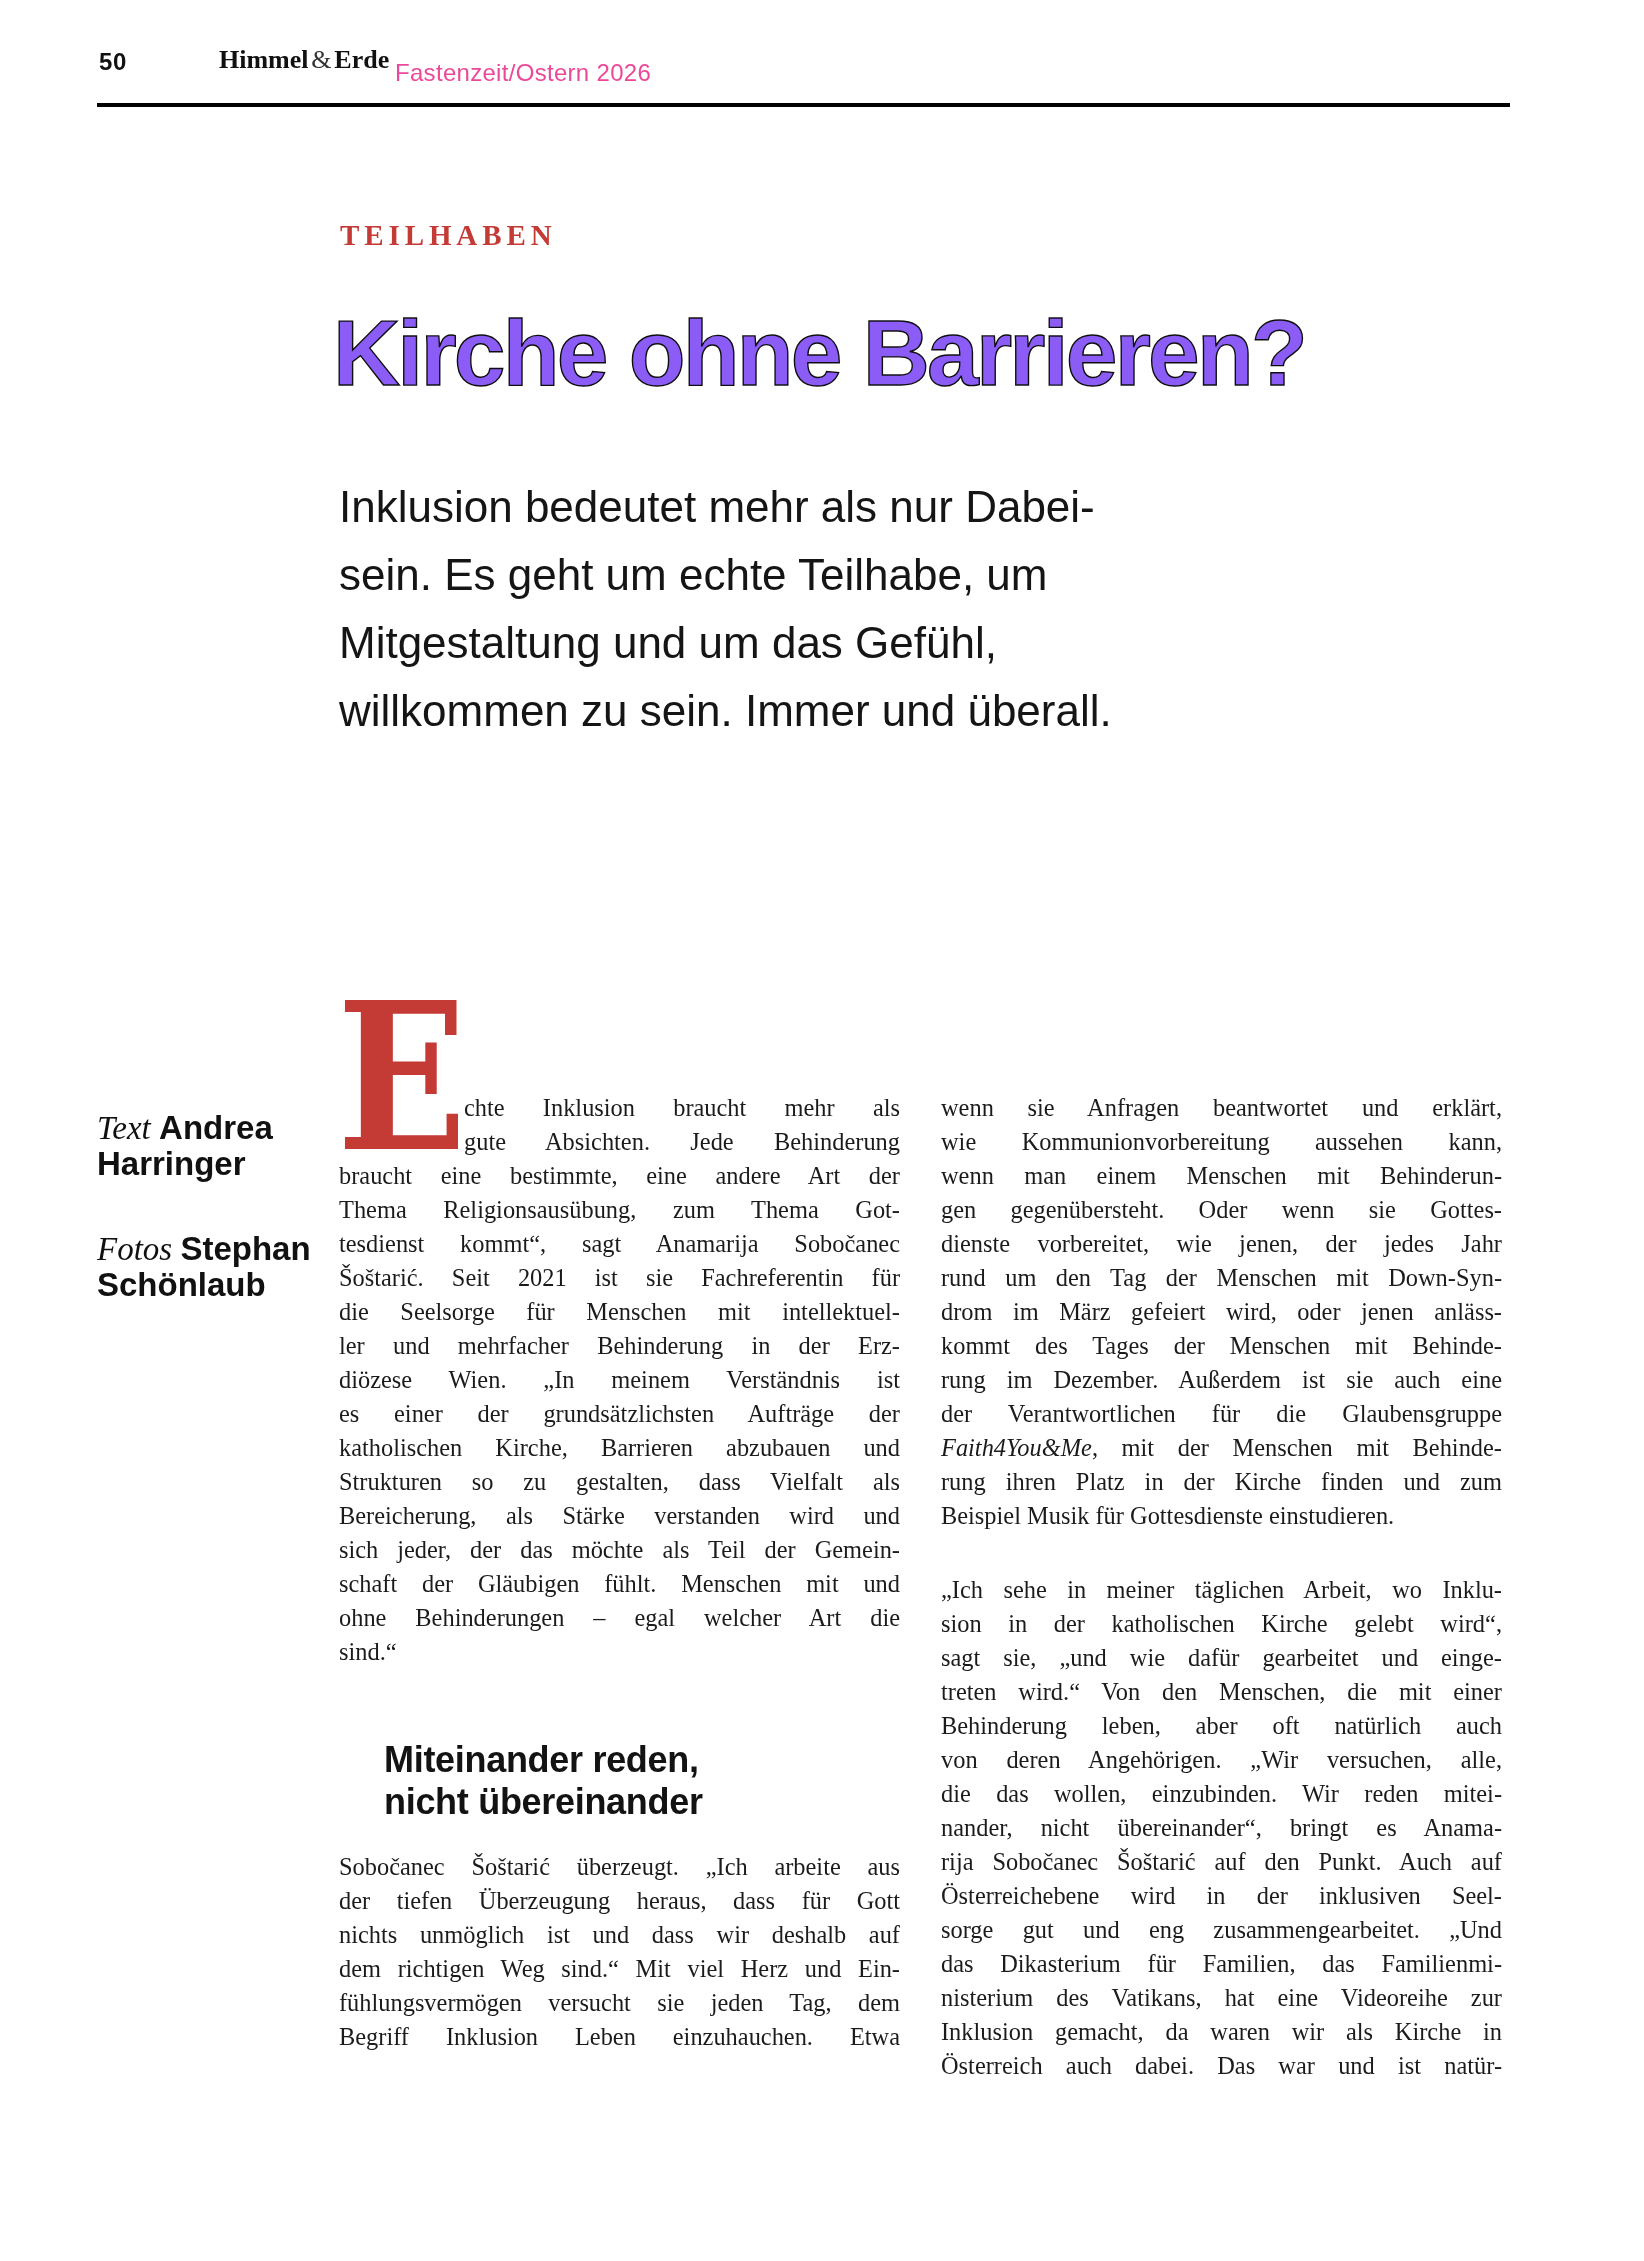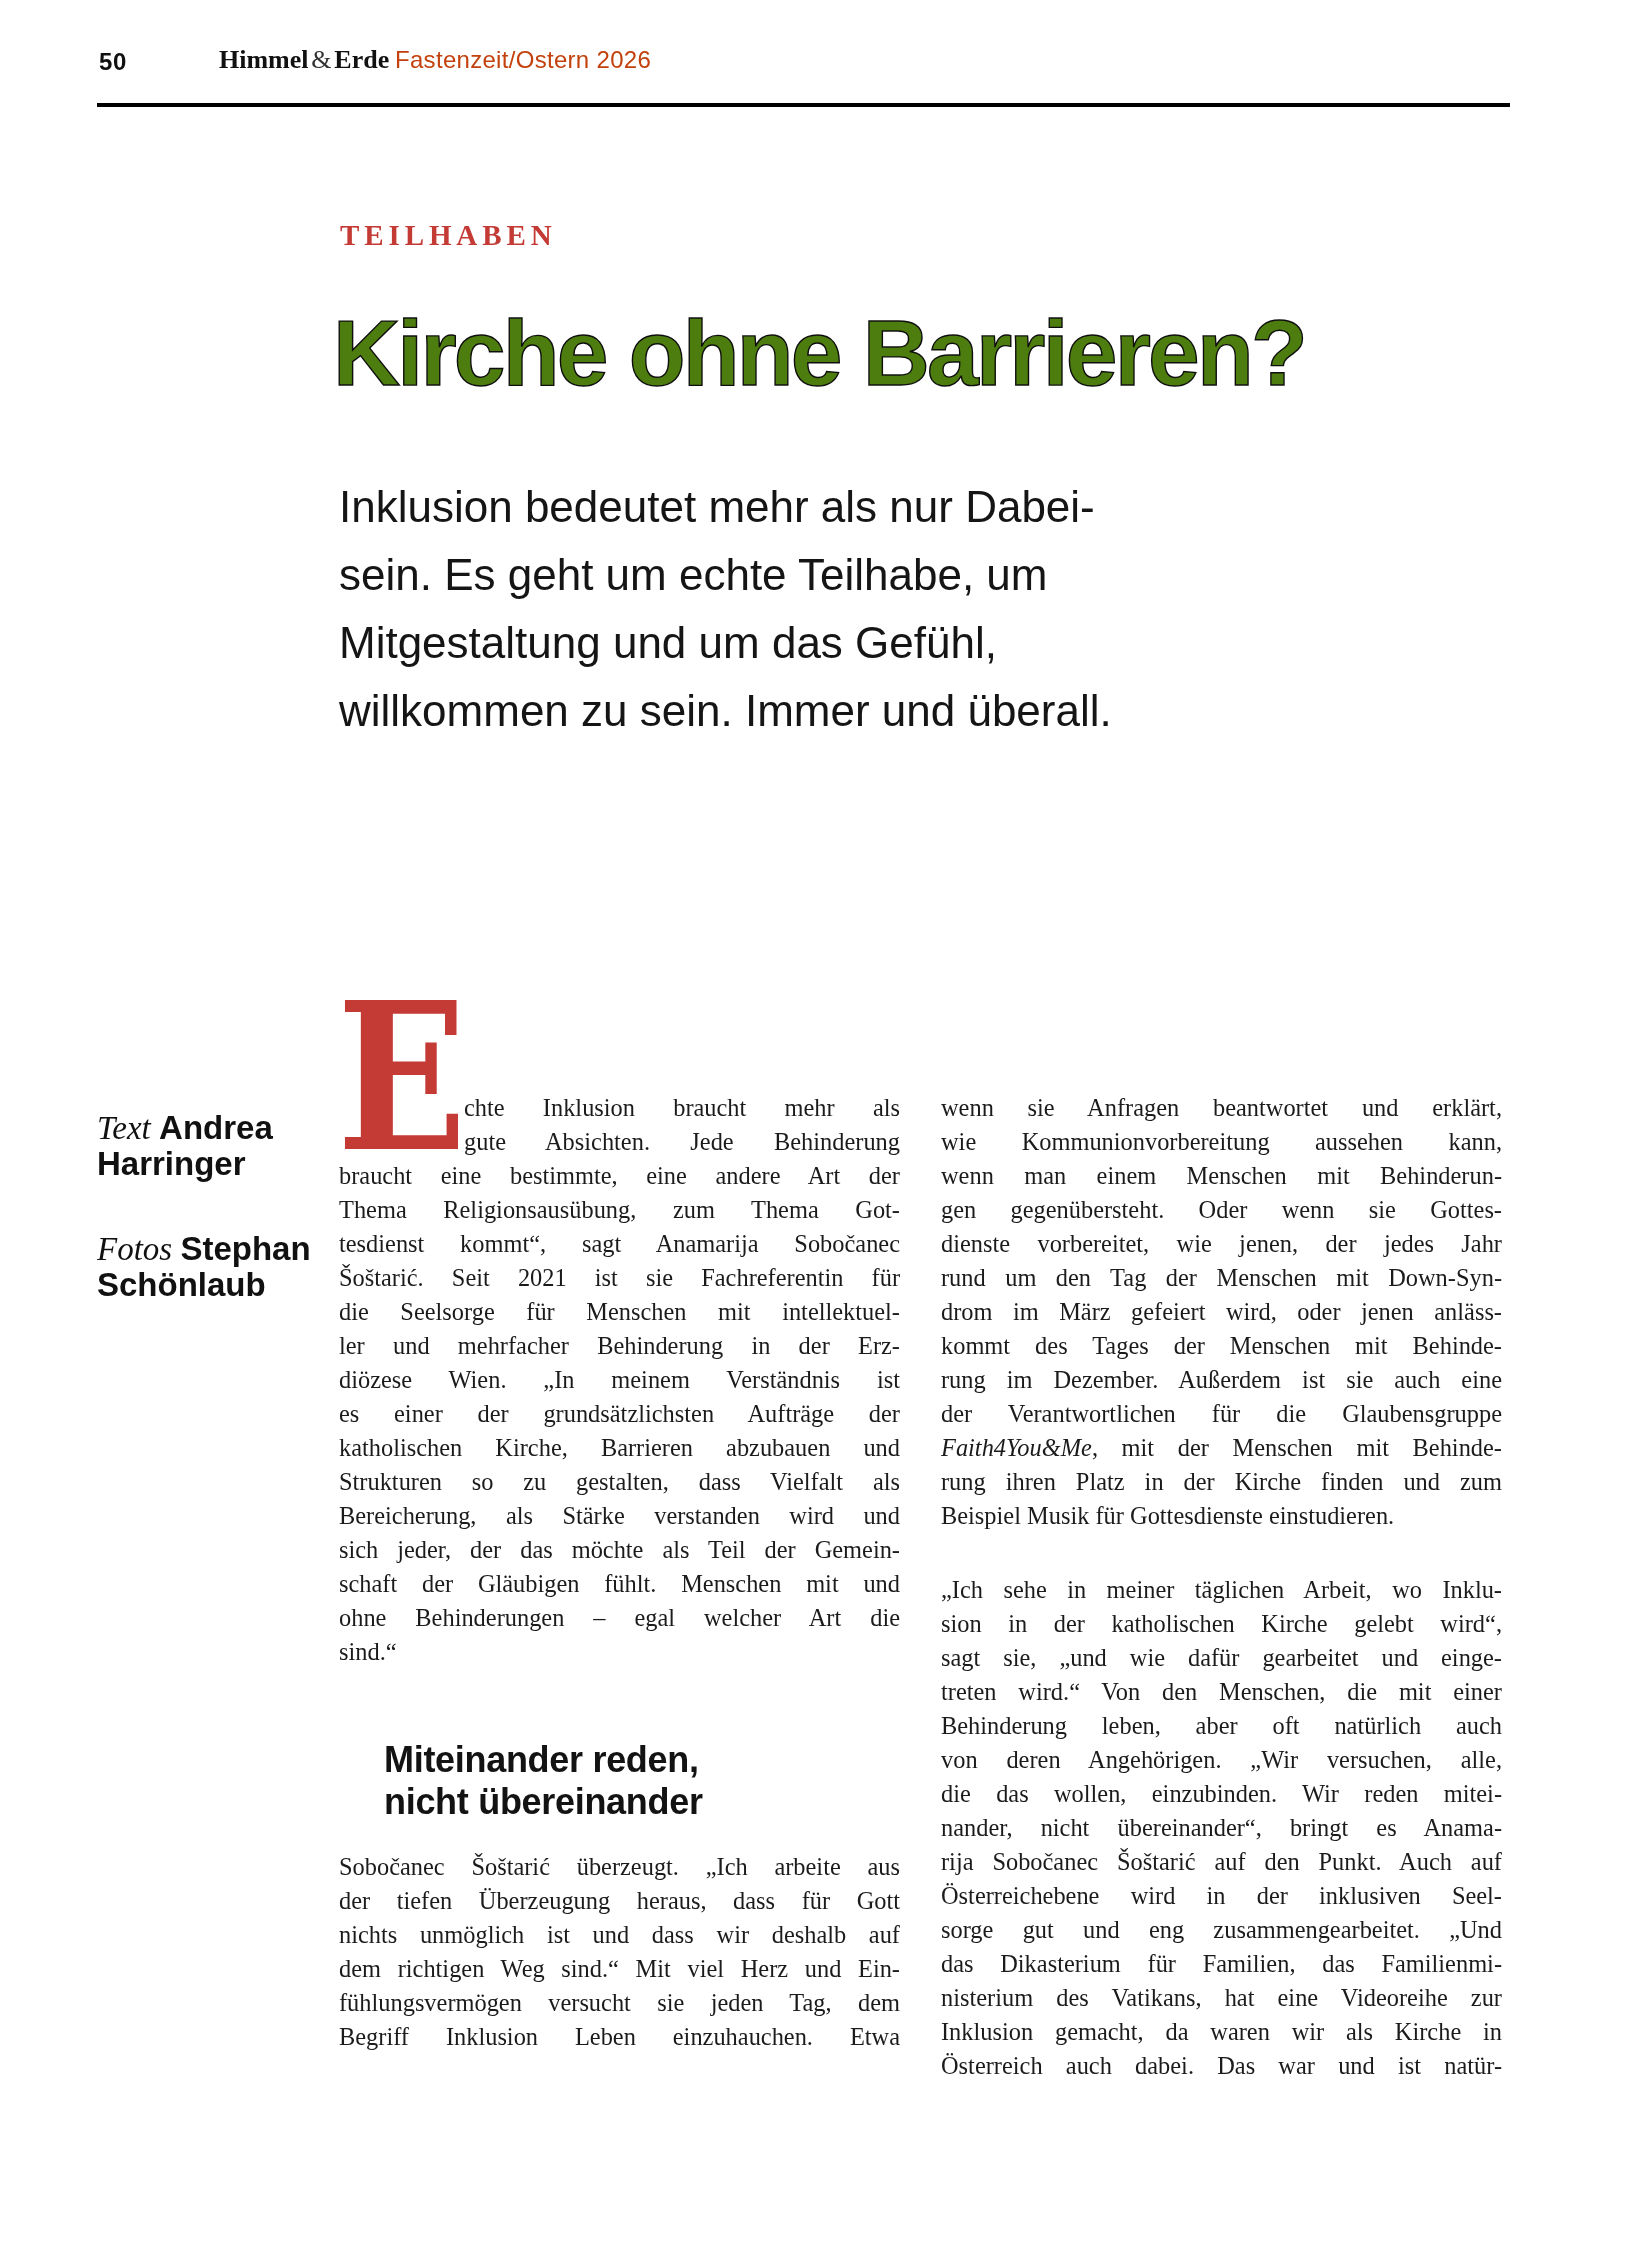--- a/index.html
+++ b/index.html
@@ -18,39 +18,39 @@
     position:absolute; left:99px; top:50px;
     font:700 24px/1 "Liberation Sans", sans-serif;
     letter-spacing:0.7px; color:#111;
   }
   .mag {
     position:absolute; left:219px; top:47px;
     font:700 26px/1 "Liberation Serif", serif; color:#111;
   }
   .mag .amp { font-weight:400; color:#333; padding:0 2.8px; }
   .issue {
-    position:absolute; left:395px; top:48px;
+    position:absolute; left:395px; top:61px;
     font:400 24px/1 "Liberation Sans", sans-serif;
-    color:#c2410c; letter-spacing:0.3px;
+    color:#ec4899; letter-spacing:0.3px;
   }
   .rule {
     position:absolute; left:97px; top:103px;
     width:1413px; height:3.5px; background:#000;
   }
 
   
   .kicker {
     position:absolute; left:340px; top:221px;
     font:700 29px/1 "Liberation Serif", serif;
     letter-spacing:4.9px;
   }
   .headline {
     position:absolute; left:333px; top:307px;
     font:700 93px/1 "Liberation Sans", sans-serif;
-    letter-spacing:-2.8px; color:#4d7c0f;
+    letter-spacing:-2.8px; color:#8b5cf6;
     -webkit-text-stroke:1.4px #0e0e0e;
     white-space:nowrap;
   }
   .standfirst {
     position:absolute; left:339px; top:473px; width:1044px;
     font:400 44px/68px "Liberation Sans", sans-serif;
     color:#151515;
   }
   .sf-line { text-align:left; }
 

